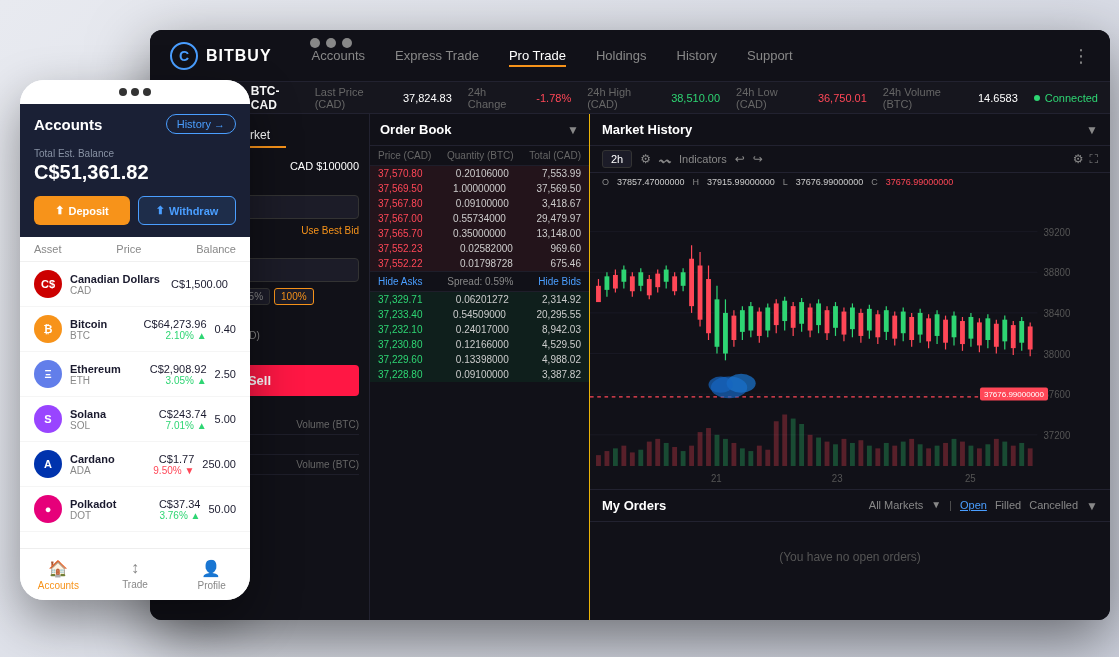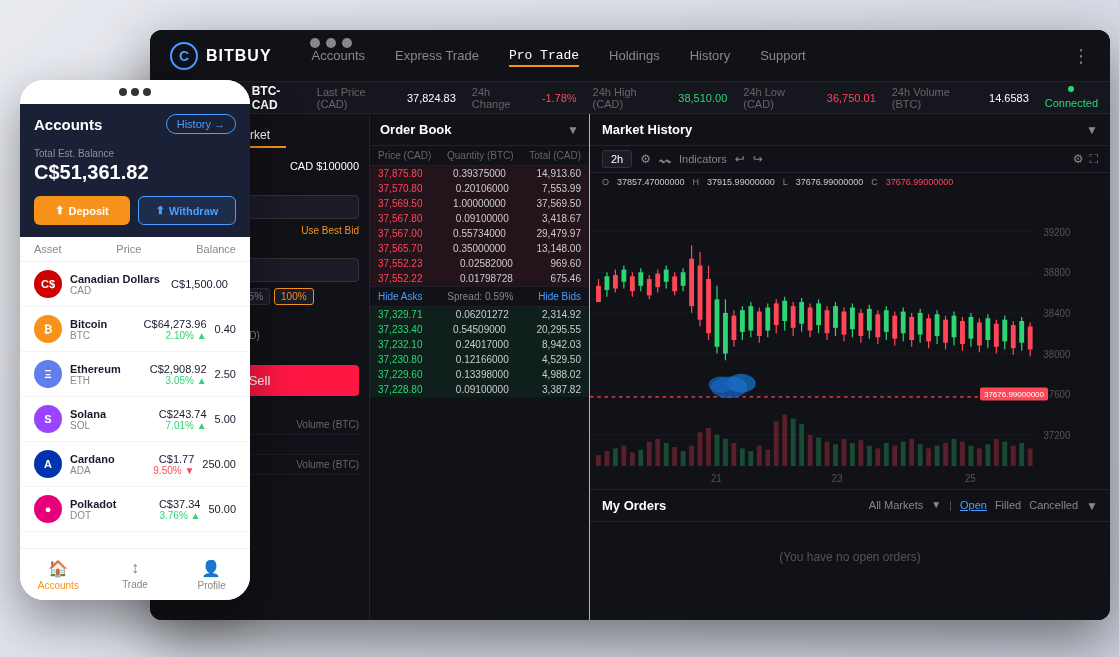--- a/index.html
+++ b/index.html
@@ -69,21 +69,20 @@
     .nav-link {
       color: #888;
       font-size: 13px;
       cursor: pointer;
       padding: 4px 0;
     }
     .nav-link.active {
       color: #ffffff;
       border-bottom: 2px solid #f7931a;
       padding-bottom: 2px;
-      font-family: Liberation Mono, monospace;
     }
     .nav-more {
       color: #888;
       font-size: 18px;
       cursor: pointer;
     }
 
     
     .ticker-bar {
       height: 32px;
@@ -120,21 +119,20 @@
     .ticker-negative { color: #ff4757; }
     .ticker-high { color: #2ed573; }
     .ticker-low { color: #ff4757; }
     .connected-dot {
       margin-left: auto;
       display: flex;
       align-items: center;
       gap: 5px;
       color: #2ed573;
       font-size: 11px;
-      flex-direction: column;
     }
     .green-dot {
       width: 6px;
       height: 6px;
       background: #2ed573;
       border-radius: 50%;
     }
 
     
     .main-content {
@@ -203,21 +201,21 @@
     .available { color: #888; font-size: 10px; margin-bottom: 8px; }
     .expected-value { color: #888; font-size: 10px; margin-bottom: 4px; }
     .expected-num { color: #fff; font-size: 11px; margin-bottom: 8px; }
     .sell-btn {
       width: 100%;
       background: #ff1744;
       border: none;
       border-radius: 4px;
       color: #fff;
       font-size: 13px;
-      font-weight: 400;
+      font-weight: 700;
       padding: 8px;
       cursor: pointer;
     }
 
     .order-history-label { color: #888; font-size: 10px; margin-top: 8px; }
     .order-hist-item { 
       display: flex;
       justify-content: space-between;
       font-size: 10px;
       color: #666;
@@ -673,25 +671,20 @@
       <div class="panel-header">
         <span class="panel-title">Order Book</span>
         <span class="panel-arrow">▼</span>
       </div>
       <div class="ob-columns">
         <span>Price (CAD)</span>
         <span>Quantity (BTC)</span>
         <span>Total (CAD)</span>
       </div>
 
-      <div class="ob-row ob-row-bg-ask">
-        <span class="ob-price-ask">37,875.80</span>
-        <span class="ob-qty">0.39375000</span>
-        <span class="ob-total">14,913.60</span>
-      </div>
       <div class="ob-row ob-row-bg-ask">
         <span class="ob-price-ask">37,570.80</span>
         <span class="ob-qty">0.20106000</span>
         <span class="ob-total">7,553.99</span>
       </div>
       <div class="ob-row ob-row-bg-ask">
         <span class="ob-price-ask">37,569.50</span>
         <span class="ob-qty">1.00000000</span>
         <span class="ob-total">37,569.50</span>
       </div>

